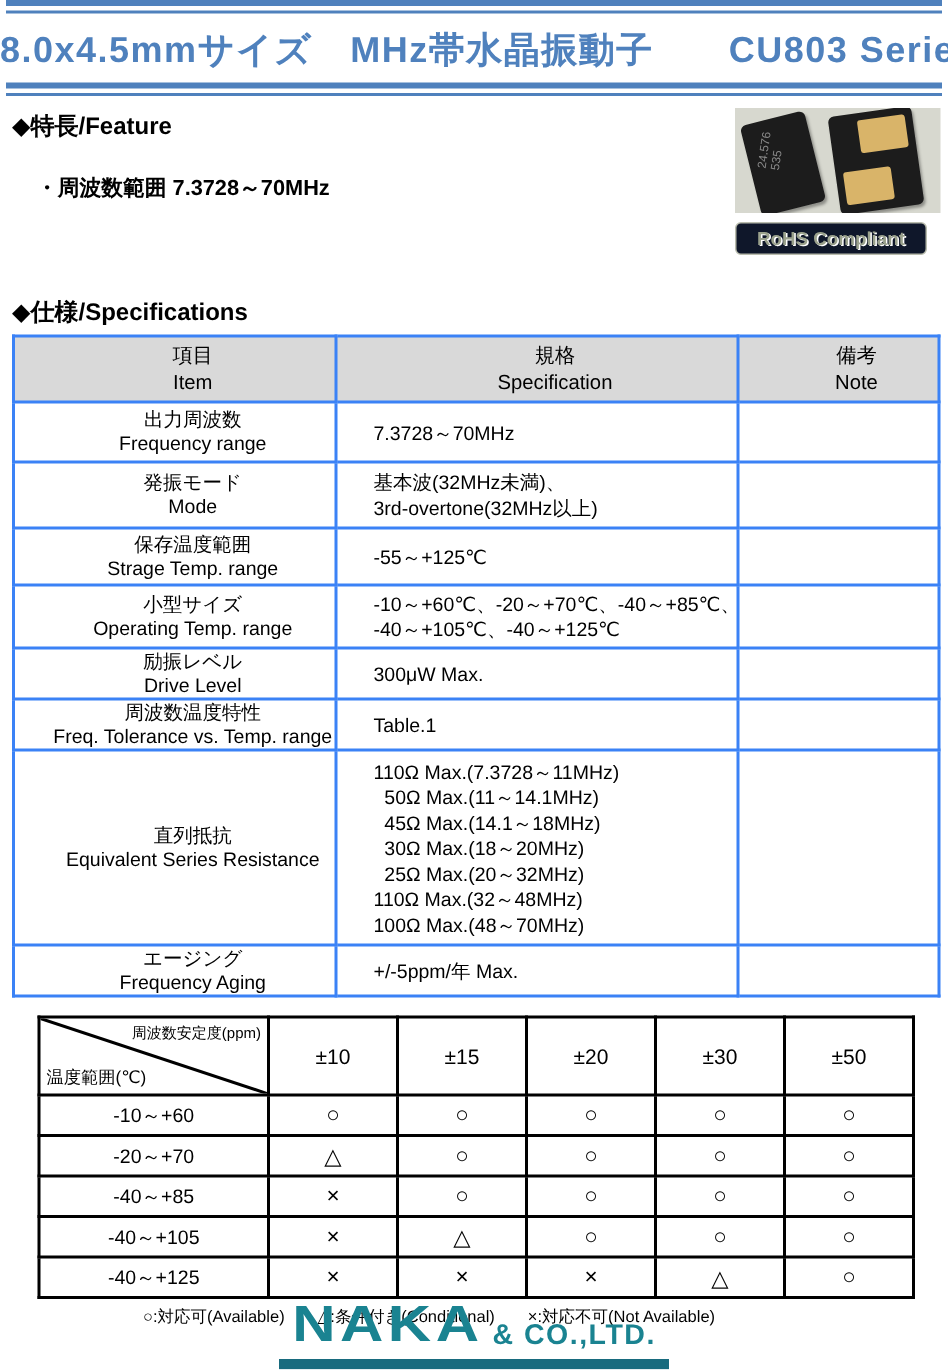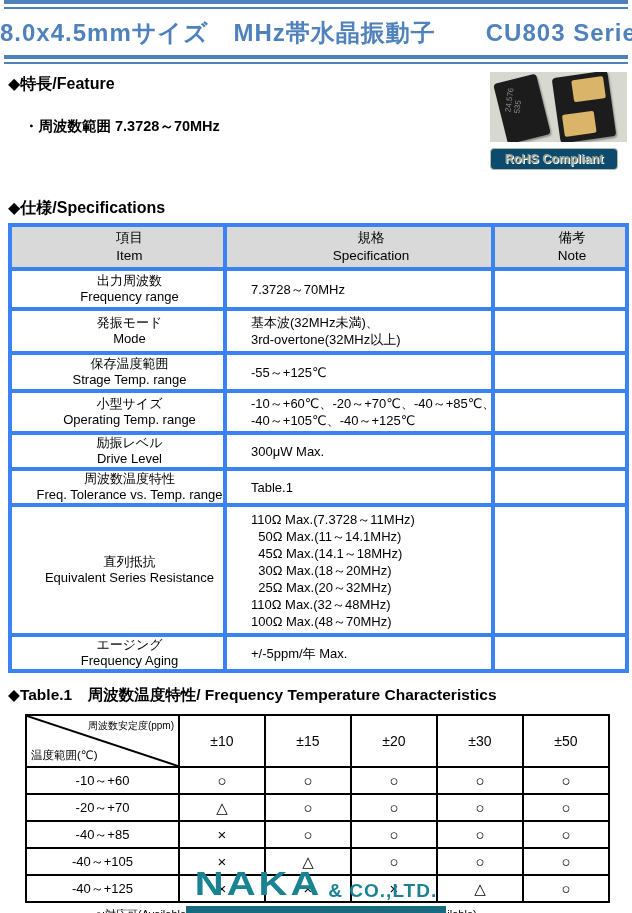--- a/index.html
+++ b/index.html
@@ -24,29 +24,29 @@
   .product { position:absolute; top:-2px; right:5px; width:137px; }
   .photo { position:relative; width:137px; height:70px; background:#d7d8cf; overflow:hidden; }
   .chip { position:absolute; background:#1c1c1c; border-radius:4px; box-shadow:1px 2px 2px rgba(0,0,0,.35); }
   .chip-left { left:10px; top:6px; width:44px; height:62px; transform:rotate(-14deg); }
   .chip-left .marking { position:absolute; left:4px; top:12px; color:#8a8a8a; font-size:8px;
                         transform:rotate(-68deg); white-space:pre; line-height:9px; }
   .chip-right { left:66px; top:2px; width:56px; height:66px; transform:rotate(-8deg); }
   .pad { position:absolute; background:#d9b469; border-radius:2px; }
   .pad-top { right:5px; top:5px; width:32px; height:22px; }
   .pad-bottom { left:5px; bottom:6px; width:32px; height:22px; }
-  .rohs { margin-top:6px; width:128px; height:22px; background:#0c4a6e; border:1px solid #b9bcad;
+  .rohs { margin-top:6px; width:128px; height:22px; background:#0f172a; border:1px solid #b9bcad;
           border-radius:4px; color:#9aa18c; font-weight:bold; font-size:12.5px; text-align:center;
           line-height:20px; text-shadow:1px 1px 0 #ffffff; }
 
   
   .specs { margin-top:6px; }
   table { border-collapse:collapse; }
   .spec-table { margin:4px 0 0 8px; width:617px; table-layout:fixed; }
-  .spec-table th, .spec-table td { border:4px solid #3b82f6; vertical-align:middle;padding-left:24px; }
+  .spec-table th, .spec-table td { border:2px solid #3b82f6; vertical-align:middle;padding-left:24px; }
   .spec-table col.c1 { width:215px; } .spec-table col.c2 { width:268px; } .spec-table col.c3 { width:134px; }
   .spec-table thead th { background:#d9d9d9; font-weight:normal; font-size:13.5px; height:44px; }
   .hdr-line { display:block; line-height:18px; text-align:center; }
   .item-cell { text-align:center; font-size:13px; }
   .item-jp, .item-en { display:block; line-height:16px; }
   .spec-cell { font-size:13px; padding:2px 4px; }
   .spec-line { display:block; white-space:pre; line-height:17px; }
   .note-cell { font-size:13px; }
   #spec-tbody tr:nth-child(1){height:40px} #spec-tbody tr:nth-child(2){height:44px}
   #spec-tbody tr:nth-child(3){height:38px} #spec-tbody tr:nth-child(4){height:42px}
@@ -225,21 +225,20 @@
             <td class="spec-cell">
               <span class="spec-line">+/-5ppm/年 Max.</span>
             </td>
             <td class="note-cell"></td>
           </tr>
         </tbody>
     </table>
   </div>
 
   <div class="table1-sec">
-    <div class="table1-heading">◆Table.1　周波数温度特性/ Frequency Temperature Characteristics</div>
     <table class="char-table">
       <colgroup>
           <col class="r">
           <col class="v">
           <col class="v">
           <col class="v">
           <col class="v">
           <col class="v">
         </colgroup>
       <thead>

